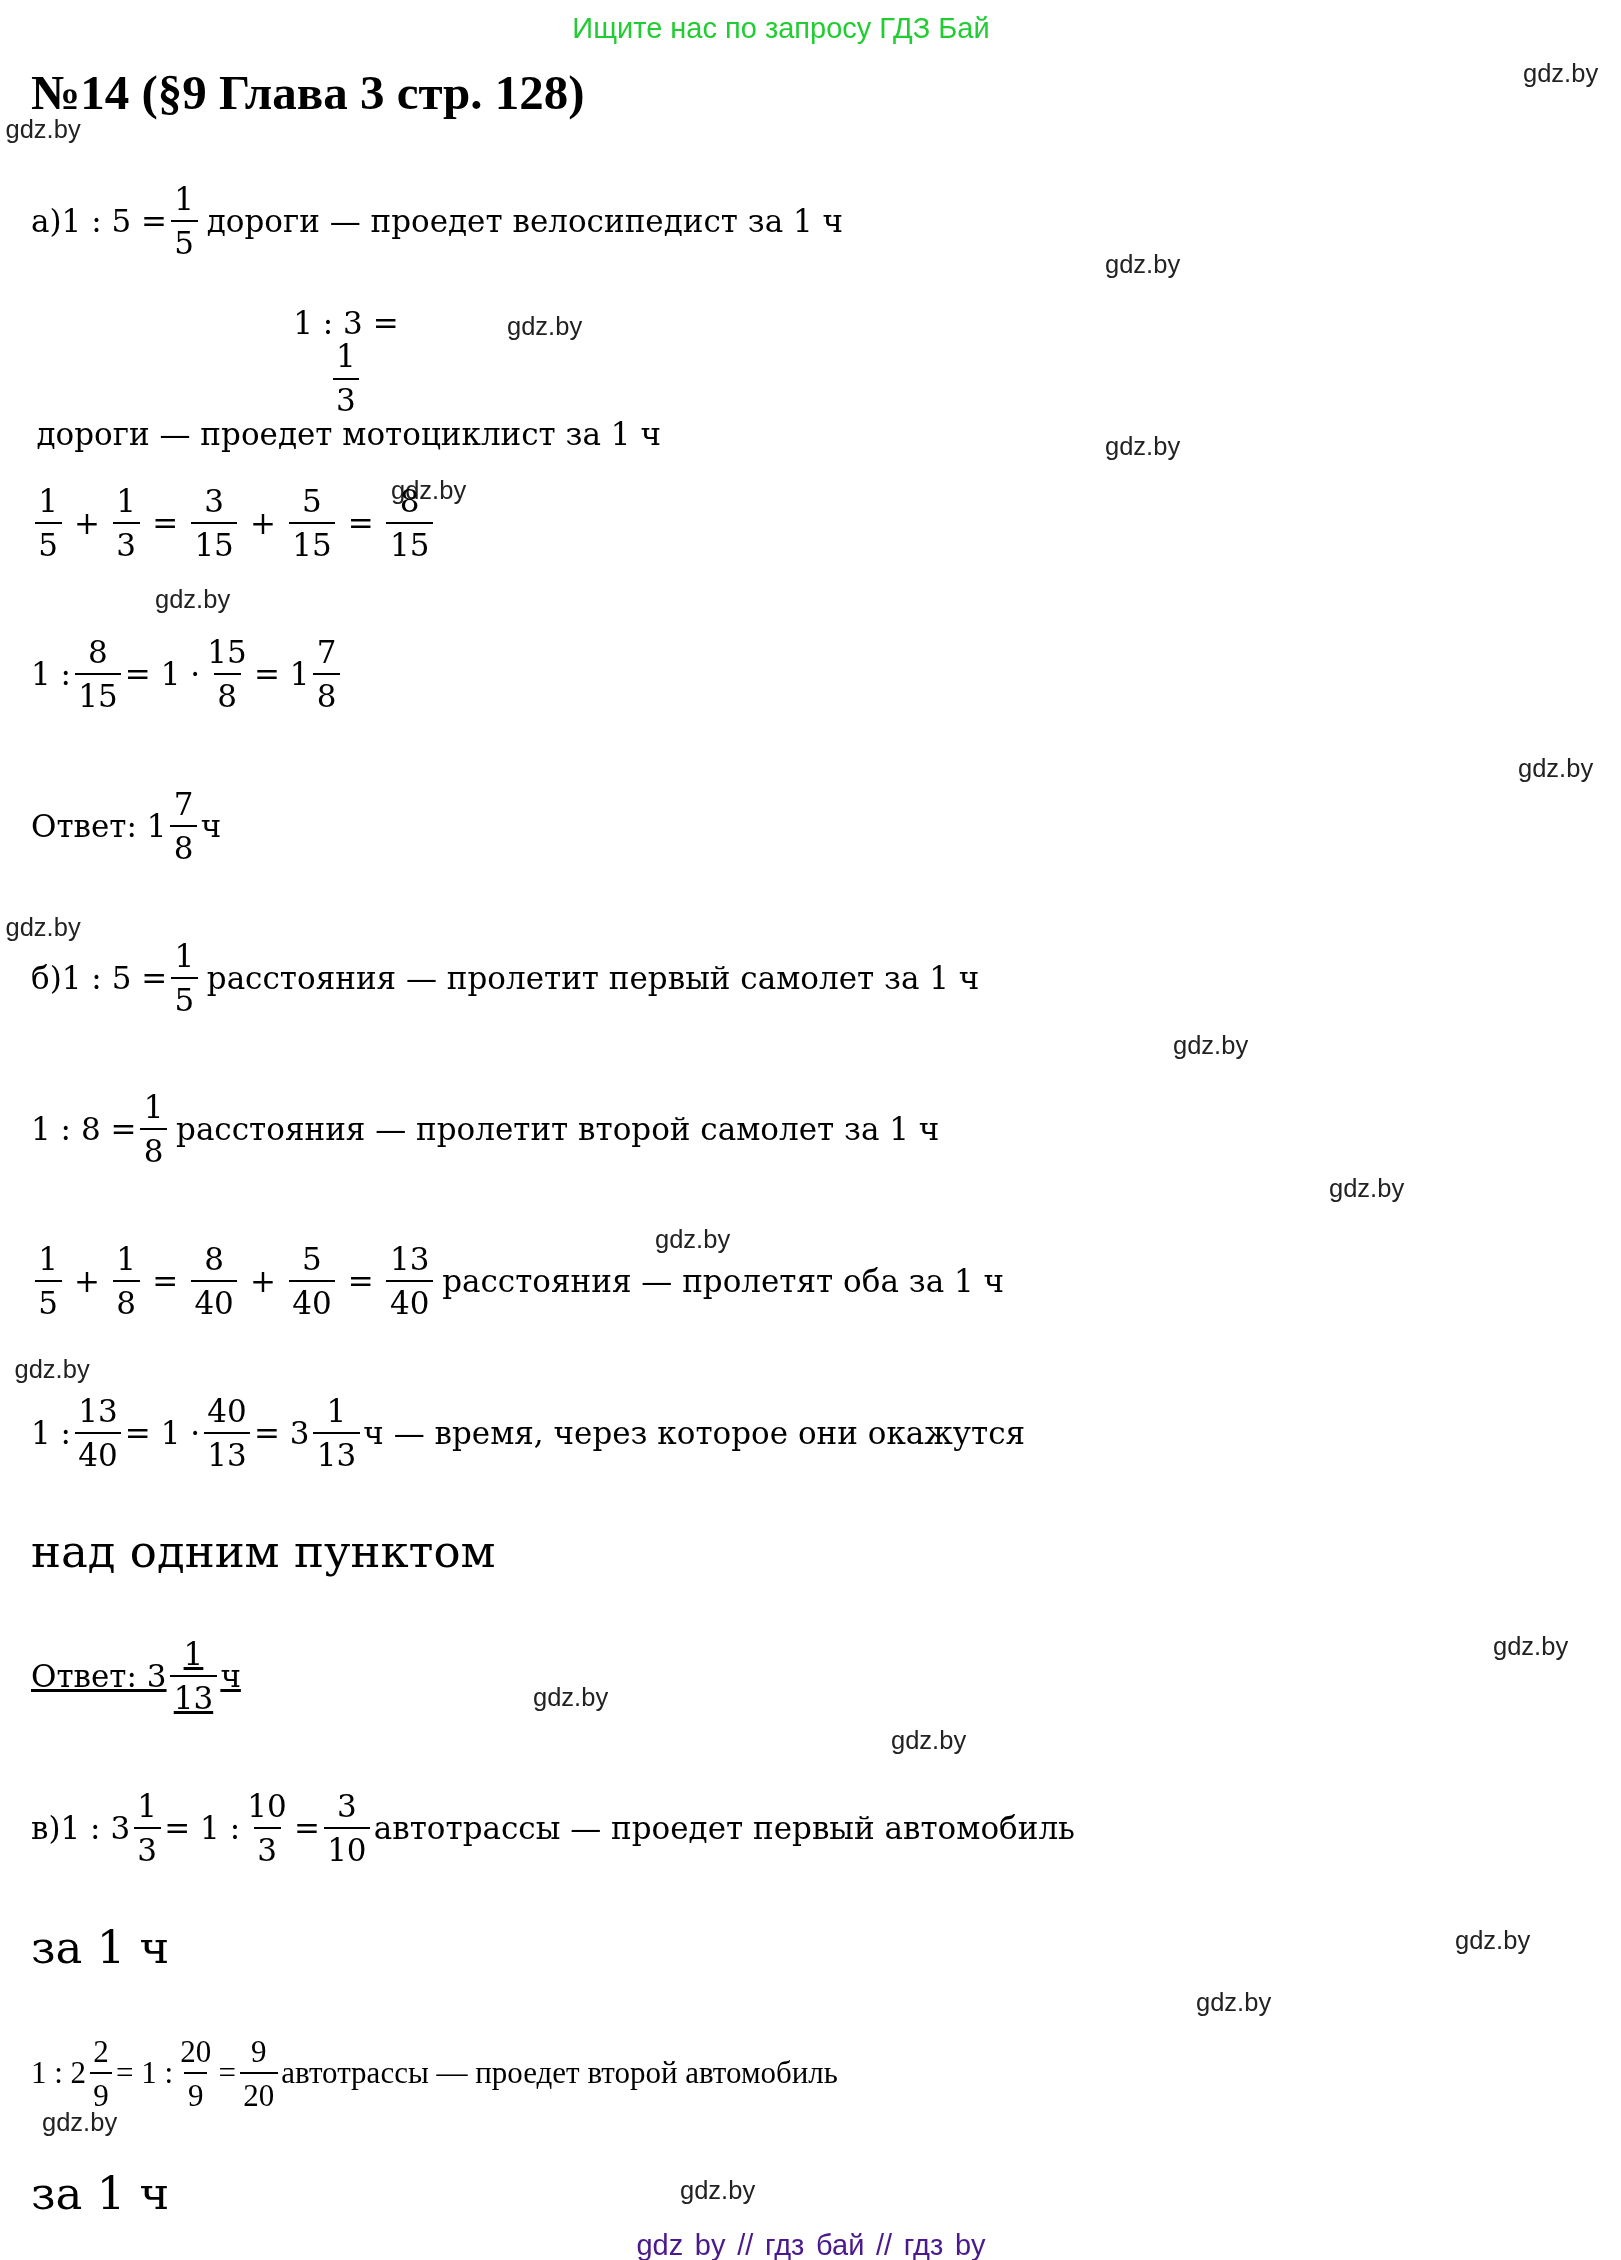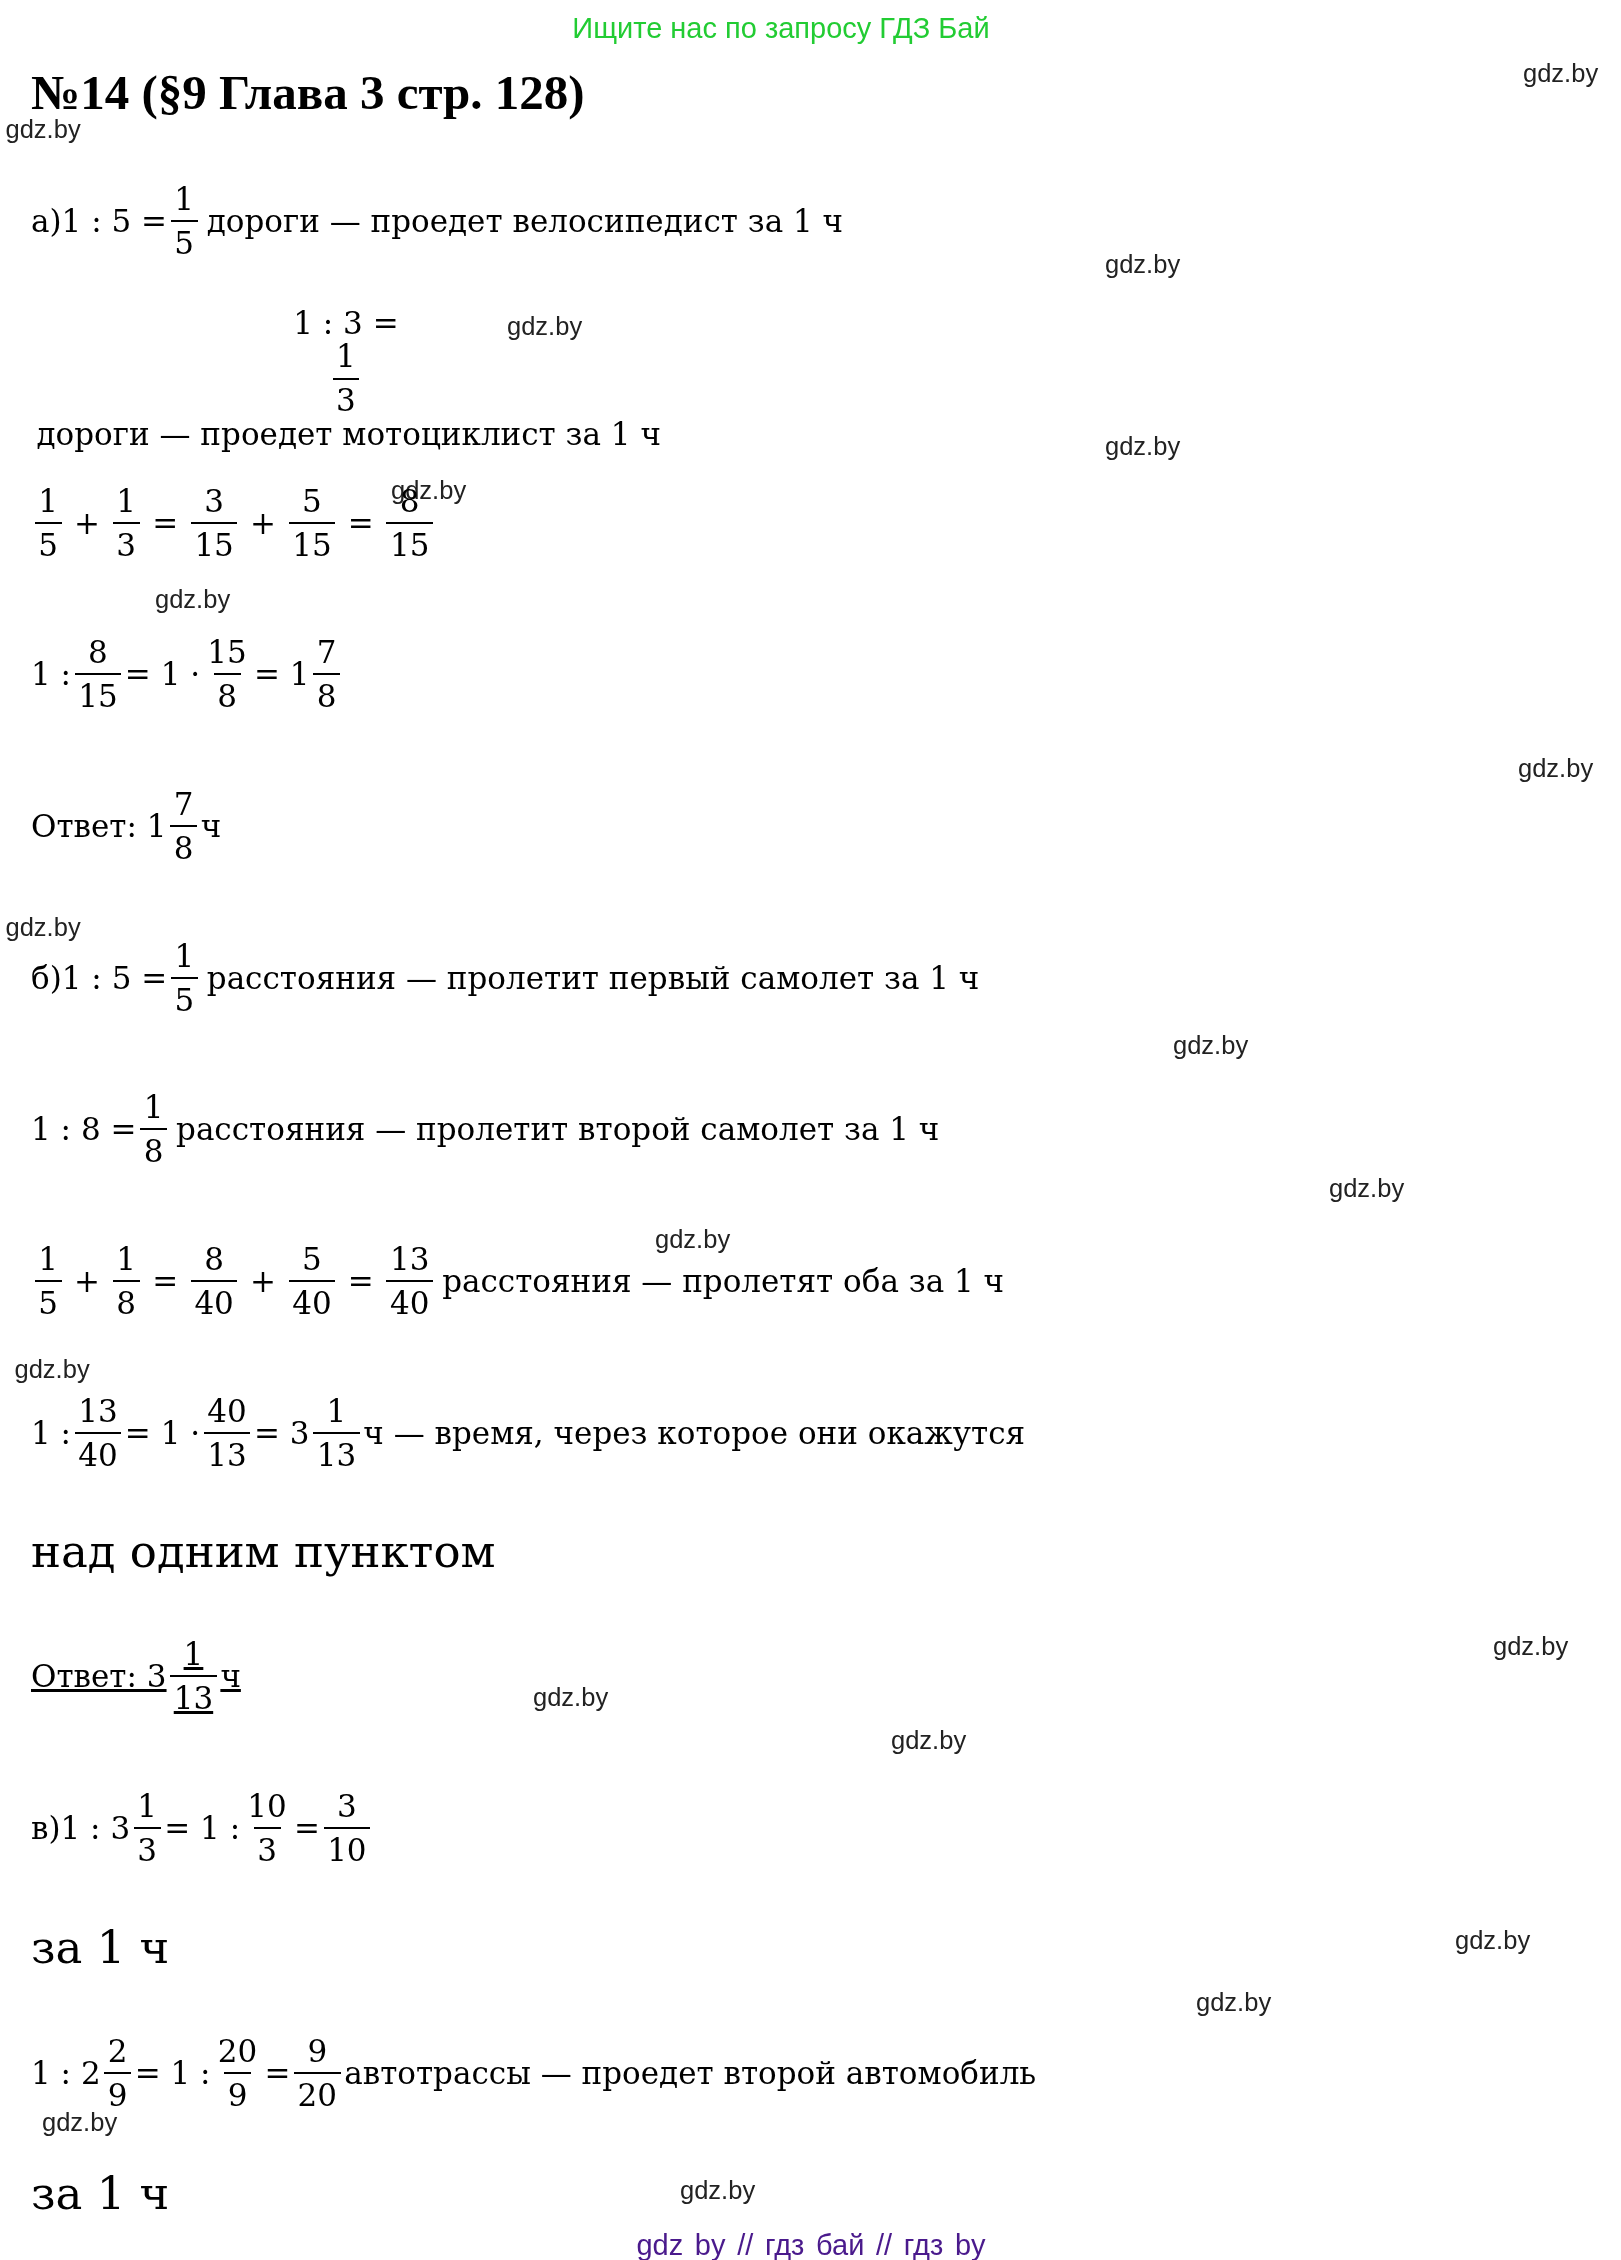--- a/index.html
+++ b/index.html
@@ -205,25 +205,26 @@
   <span>= 1 :</span>
   <span class="frac">
       <span class="num">10</span>
       <span class="den">3</span>
     </span>
   <span>=</span>
   <span class="frac">
       <span class="num">3</span>
       <span class="den">10</span>
     </span>
+  <span>автотрассы — проедет первый автомобиль</span>
 </div>
 
 <div class="plain" style="top:1920px;">за 1 ч</div>
 
-<div class="line" style="top:2005px;">
+<div class="line" style="top:2005px;font-family:Liberation Serif, serif;">
   <span>1 : 2</span>
   <span class="frac">
       <span class="num">2</span>
       <span class="den">9</span>
     </span>
   <span>= 1 :</span>
   <span class="frac">
       <span class="num">20</span>
       <span class="den">9</span>
     </span>

